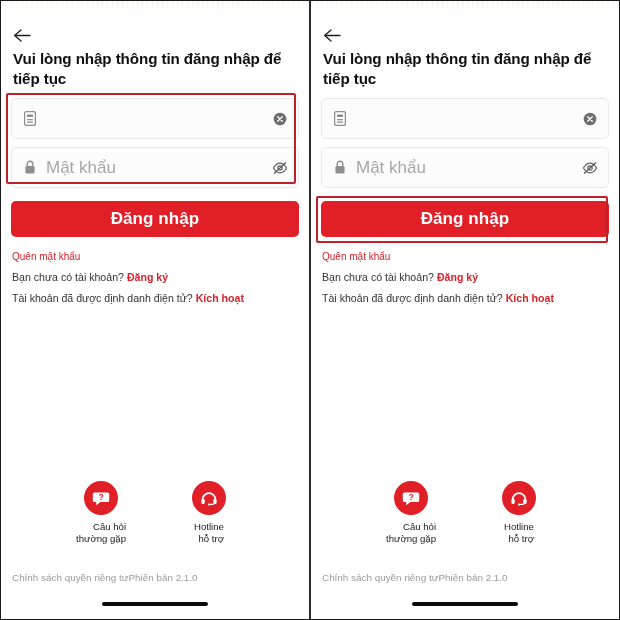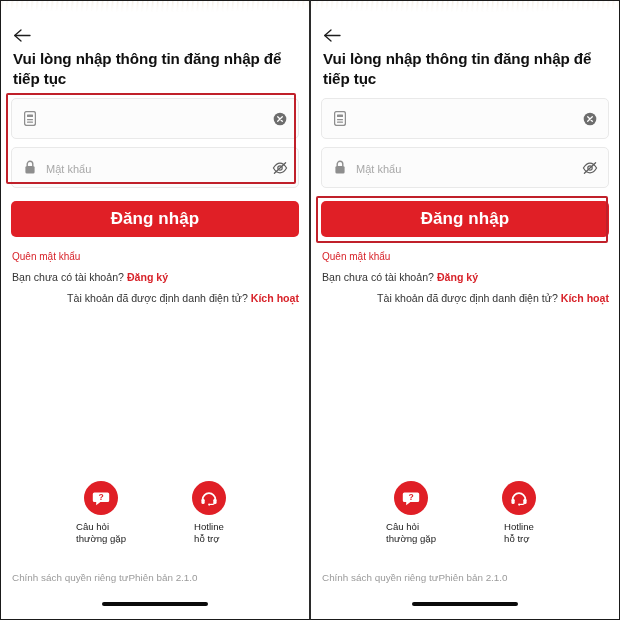--- a/index.html
+++ b/index.html
@@ -105,21 +105,21 @@
     flex: 1 1 auto;
     padding-left: 9px;
     min-width: 0;
   }
   .field .input-area input {
     width: 100%;
     border: 0;
     outline: 0;
     background: transparent;
     font-family: "Liberation Sans", sans-serif;
-    font-size: 11px;
+    font-size: 17px;
     color: #222;
   }
   .field .input-area input::placeholder { color: #a8a8a8; }
   .field .trail-icon {
     width: 18px;
     height: 18px;
     flex: 0 0 auto;
     display: flex;
     align-items: center;
     justify-content: center;
@@ -150,21 +150,21 @@
   
   .links {
     position: absolute;
     top: 249px;
     left: 11px;
     right: 10px;
     color: #333333;
     font-size: 10.6px;
   }
   .links .row { margin-bottom: 8px; line-height: 1.2; }
-  .links .row:last-child { margin-bottom: 16px; text-align: right; }
+  .links .row:last-child { margin-bottom: 16px; }
   .links .forgot {
     color: #d8232a;
     font-weight: normal;
     font-size: 10px;
     cursor: pointer;
     text-align: center;
   }
   .links .accent {
     color: #d8232a;
     font-weight: bold;
@@ -193,21 +193,21 @@
     border-radius: 50%;
     background: #e01f26;
     display: flex;
     align-items: center;
     justify-content: center;
     margin-bottom: 6px;
   }
   .help-label {
     font-size: 9.6px;
     color: #1b1b1b;
-    text-align: left;
+    text-align: right;
     line-height: 1.3;
     white-space: pre-line;
   }
 
   
   .footer {
     position: absolute;
     bottom: 36px;
     left: 11px;
     right: 11px;

